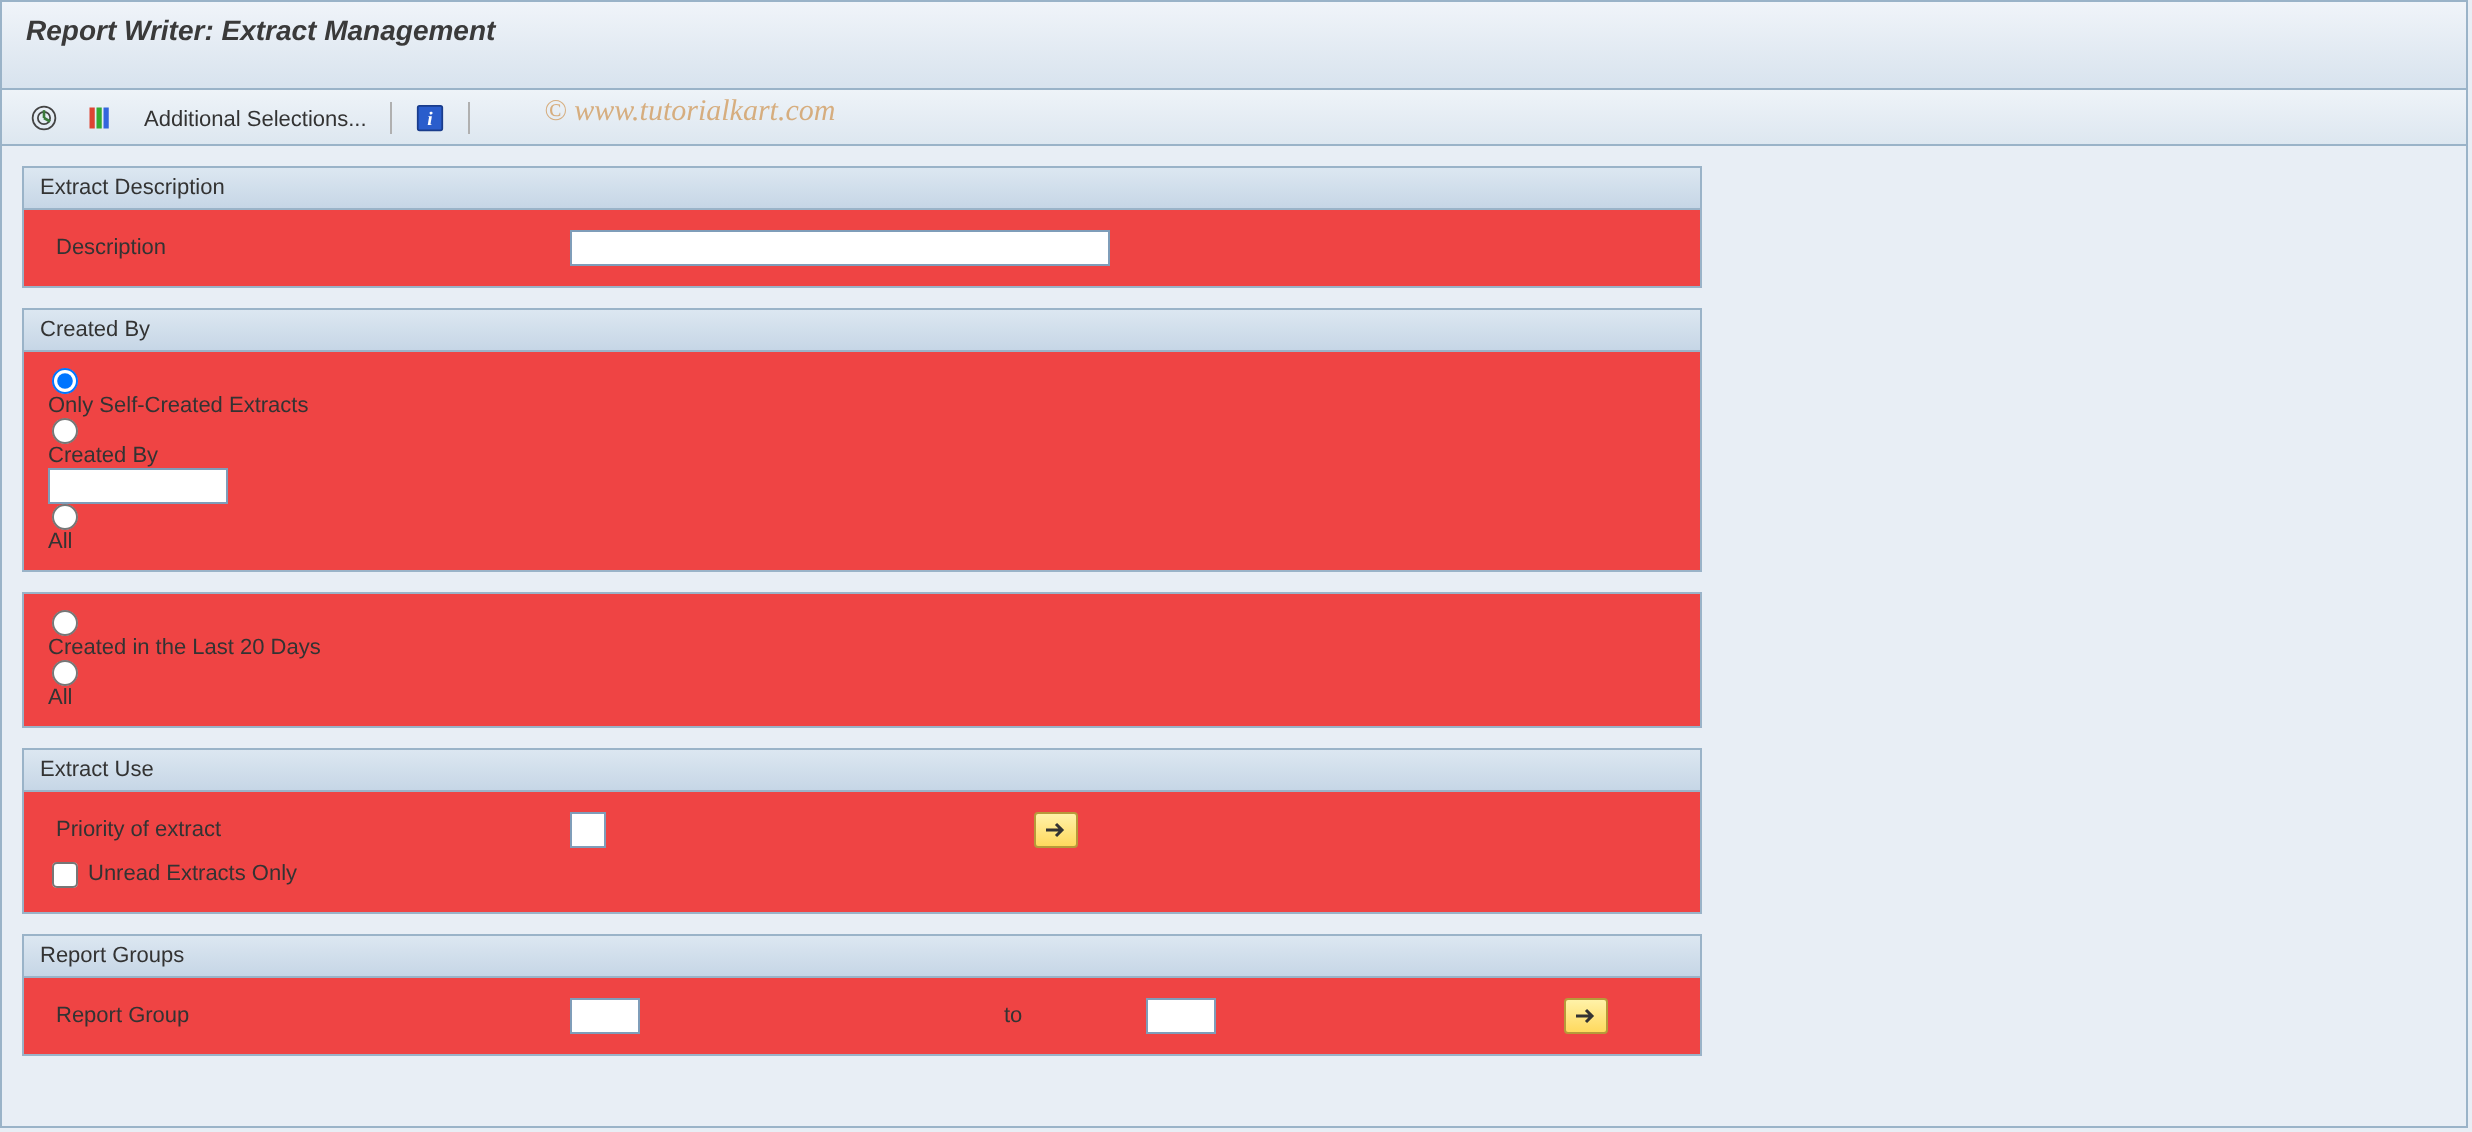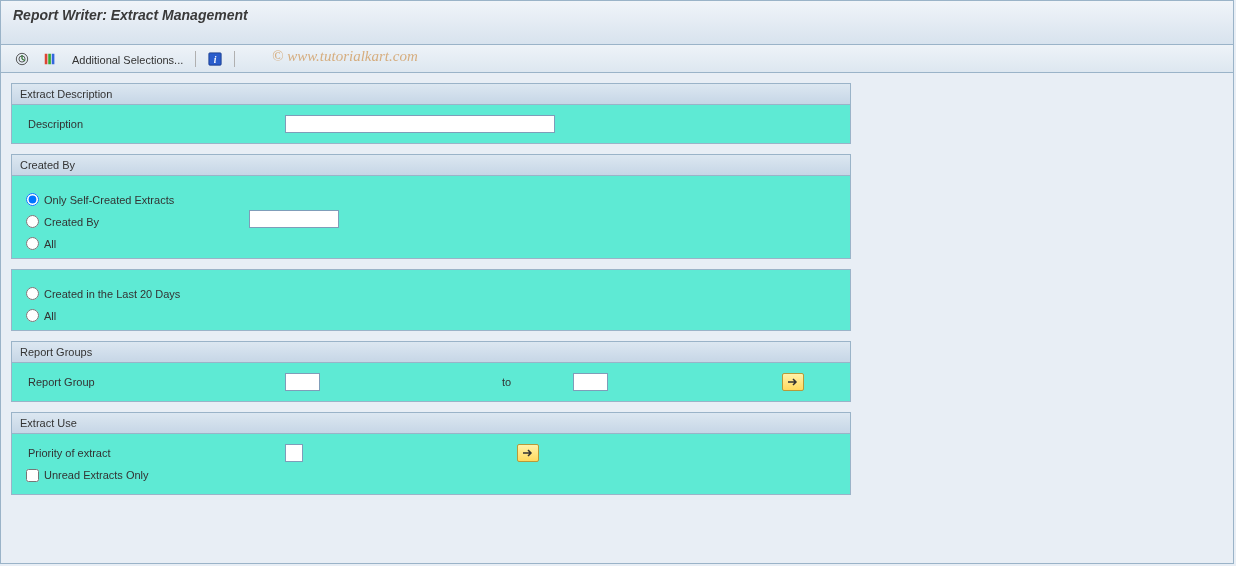--- a/index.html
+++ b/index.html
@@ -83,21 +83,21 @@
     font-style: italic;
     pointer-events: none;
   }
   .content {
     padding: 10px;
   }
   .group {
     border: 1px solid #9ab3c8;
     margin-bottom: 10px;
     width: 840px;
-    background: #5eead4;
+    background: #ef4444;
   }
   .group-header {
     background: linear-gradient(to bottom, #dce7f1 0%, #c6d6e6 100%);
     border-bottom: 1px solid #9ab3c8;
     padding: 4px 8px;
     font-size: 11px;
     color: #333;
   }
   .group-body {
     padding: 8px 12px;
@@ -107,22 +107,23 @@
     align-items: center;
     min-height: 22px;
     gap: 41px;
   }
   .label-col {
     width: 220px;
     padding-left: 4px;
   }
   .radio-row {
     display: flex;
-    align-items: flex-end;
+    align-items: flex-start;
     min-height: 22px;
+    flex-direction: column;
   }
   .radio-row input[type="radio"] {
     margin: 0 5px 0 2px;
   }
   .checkbox-row {
     display: flex;
     align-items: center;
     min-height: 22px;
   }
   .checkbox-row input[type="checkbox"] {
@@ -244,52 +245,52 @@
           <span>Created in the Last 20 Days</span>
         </div>
         <div class="radio-row">
           <input type="radio" name="timec" style="">
           <span>All</span>
         </div>
       </div>
     </div>
 
     <div class="group">
+      <div class="group-header">Extract Use</div>
+      <div class="group-body">
+        <div class="row">
+          <span class="label-col">Priority of extract</span>
+          <input type="text" class="input-tiny" value="" style="">
+          <span style="width:120px;"></span>
+          <span class="extend-btn">
+            <svg viewBox="0 0 12 10">
+              <path d="M1 5 L8 5 M6 2 L9 5 L6 8" fill="none" stroke="#333" stroke-width="1.5"></path>
+            </svg>
+          </span>
+        </div>
+        <div class="checkbox-row">
+          <input type="checkbox" style="">
+          <span>Unread Extracts Only</span>
+        </div>
+      </div>
+    </div>
+
+    <div class="group">
       <div class="group-header">Report Groups</div>
       <div class="group-body">
         <div class="row">
           <span class="label-col">Report Group</span>
           <input type="text" class="input-small" value="" style="">
           <span style="width:100px;"></span>
           <span style="width:30px;">to</span>
           <input type="text" class="input-small" value="" style="">
           <span style="width:80px;"></span>
           <span class="extend-btn">
             <svg viewBox="0 0 12 10">
               <path d="M1 5 L8 5 M6 2 L9 5 L6 8" fill="none" stroke="#333" stroke-width="1.5"></path>
             </svg>
           </span>
         </div>
       </div>
     </div>
 
-    <div class="group">
-      <div class="group-header">Extract Use</div>
-      <div class="group-body">
-        <div class="row">
-          <span class="label-col">Priority of extract</span>
-          <input type="text" class="input-tiny" value="" style="">
-          <span style="width:120px;"></span>
-          <span class="extend-btn">
-            <svg viewBox="0 0 12 10">
-              <path d="M1 5 L8 5 M6 2 L9 5 L6 8" fill="none" stroke="#333" stroke-width="1.5"></path>
-            </svg>
-          </span>
-        </div>
-        <div class="checkbox-row">
-          <input type="checkbox" style="">
-          <span>Unread Extracts Only</span>
-        </div>
-      </div>
-    </div>
-
   </div>
 </div>
 
 </body></html>

